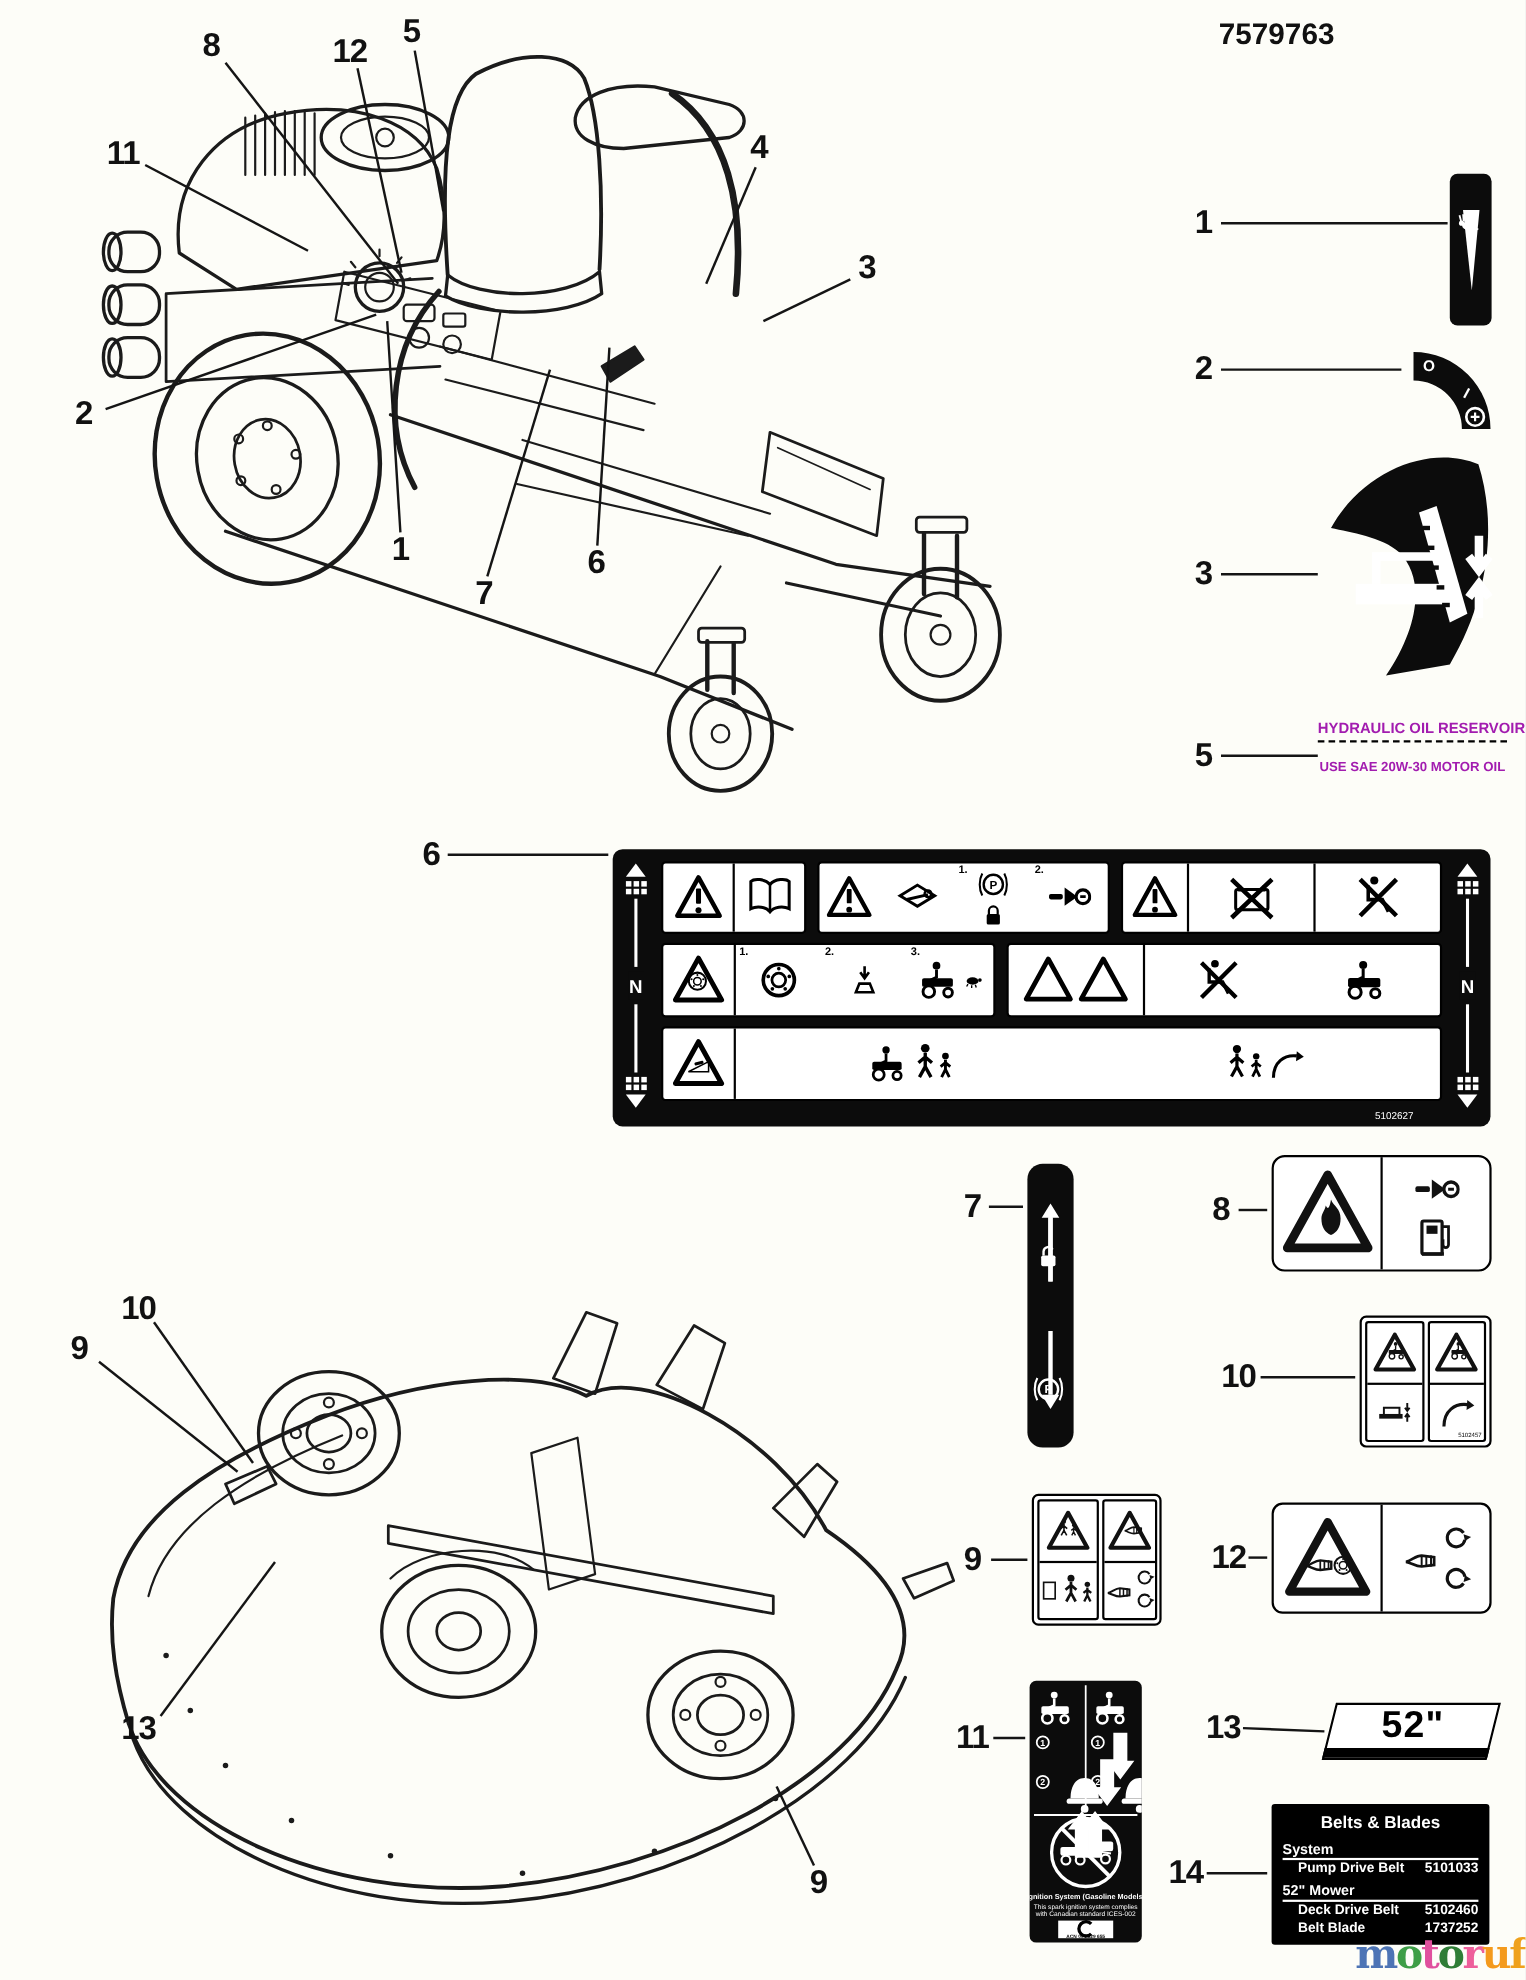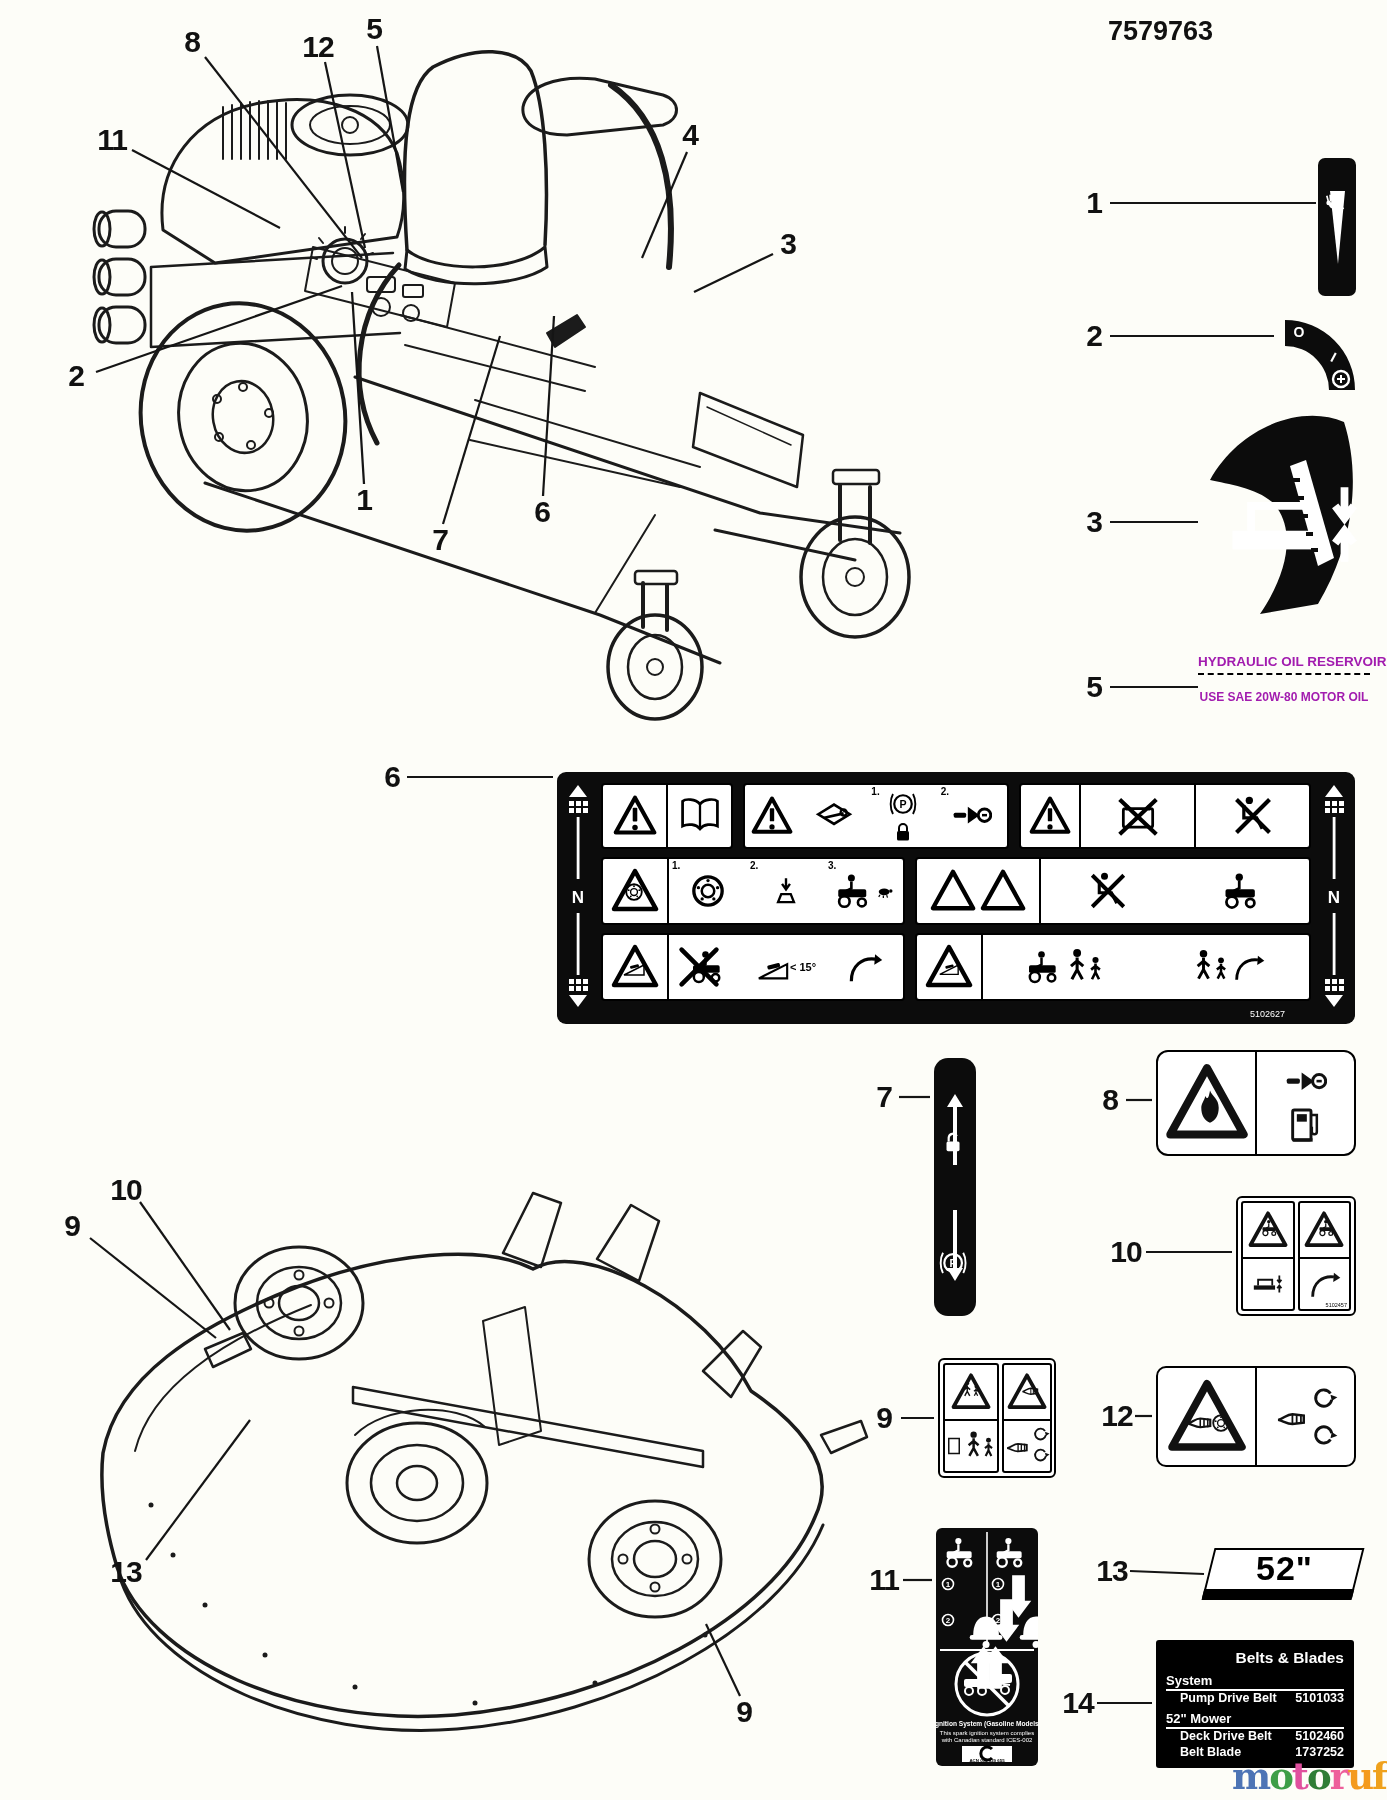--- a/index.html
+++ b/index.html
@@ -32,21 +32,21 @@
   .d6 .row{display:flex;gap:10px}
   .d6 .pn6{position:absolute;right:70px;bottom:5px;font-size:9px;color:#fff;font-weight:normal}
   .lim{font-size:11px;font-weight:bold;color:#000;white-space:nowrap}
   
   .d52{position:absolute;border:2px solid #000;background:#fff;transform:skewX(-14deg)}
   .d52 .txt{font-size:34px;font-weight:bold;text-align:center;transform:skewX(14deg);
             line-height:36px;letter-spacing:1px;color:#000}
   .d52 .bar{position:absolute;left:-2px;right:-2px;bottom:0;height:9px;background:#000}
   
   .bb{position:absolute;background:#000;color:#fff;border-radius:3px;padding:7px 10px;box-sizing:border-box}
-  .bb .ttl{text-align:right;font-size:15.5px;font-weight:bold;margin:2px 0 6px}
+  .bb .ttl{text-align:center;font-size:15.5px;font-weight:bold;margin:2px 0 6px}
   .bb .sec{font-size:13px;font-weight:bold;border-bottom:2px solid #fff;padding-bottom:1px;margin-top:6px}
   .bb .rw{display:flex;justify-content:space-between;font-size:12.5px;font-weight:bold;margin-top:0}
   .bb .rw .lbl{padding-left:14px}
   
   .duo{position:absolute;border:2px solid #000;border-radius:6px;background:#fff;padding:3px;
        display:flex;gap:3px;box-sizing:border-box}
   .duo .pan{flex:1;border:2px solid #000;border-radius:3px;display:flex;flex-direction:column;position:relative}
   .duo .tcell{flex:1.1;display:flex;align-items:center;justify-content:center;position:relative;
               border-bottom:2px solid #000}
   .duo .bcell{flex:1;display:flex;align-items:center;justify-content:center;position:relative}
@@ -425,21 +425,21 @@
       <rect x="99" y="70" width="7" height="4" fill="#0c0c0c"></rect>
         <rect x="103" y="88" width="7" height="4" fill="#0c0c0c"></rect>
       <rect x="107" y="106" width="7" height="4" fill="#0c0c0c"></rect>
         <rect x="112" y="124" width="7" height="4" fill="#0c0c0c"></rect>
       <rect x="117" y="140" width="7" height="4" fill="#0c0c0c"></rect>
     </g>
   </svg>
 
   <div class="hyd" style="left:1198px;top:654px">
     <div class="t1">HYDRAULIC OIL RESERVOIR</div>
-    <div class="t2">USE SAE 20W-80 MOTOR OIL</div>
+    <div class="t2">USE SAE 20W-30 MOTOR OIL</div>
   </div>
 
   <div class="d6" style="left:557px;top:772px;width:798px;height:252px">
     <svg class="strip" style="left:8px" width="26" height="226" viewBox="0 0 26 226" color="#fff">
       <use href="#nstrip"></use>
         <rect x="6" y="100" width="14" height="26" fill="#0c0c0c"></rect>
       <text x="13" y="120" text-anchor="middle" font-size="17" font-weight="bold" fill="#fff" font-family="Liberation Sans, sans-serif">N</text>
     </svg>
     <svg class="strip" style="right:8px" width="26" height="226" viewBox="0 0 26 226" color="#fff">
       <use href="#nstrip"></use>
@@ -554,49 +554,20 @@
               </svg>
             </div>
           <div class="cellc" style="border-left:none">
               <svg class="ic" viewBox="0 0 48 48" width="44" height="44">
                 <use href="#mower"></use>
               </svg>
             </div>
         </div>
       </div>
       <div class="row" style="height:68px">
-        <div class="panel" style="width:300px">
-          <div class="cellc" style="flex:0 0 62px">
-            <svg class="ic" viewBox="0 0 48 48" width="48" height="48">
-                <use href="#trio"></use>
-              </svg>
-            <svg class="ov ic" viewBox="0 0 48 48" width="24" height="24" style="left:19px;top:20px">
-                <use href="#slopem"></use>
-              </svg>
-          </div>
-          <div class="cellc">
-              <svg class="ic" viewBox="0 0 48 48" width="40" height="40">
-                <use href="#mower"></use>
-              </svg>
-            <svg class="ov ic" viewBox="0 0 48 48" width="44" height="44" style="left:8px;top:10px">
-                <use href="#xx"></use>
-              </svg>
-            </div>
-          <div class="cellc" style="border-left:none">
-            <svg class="ic" viewBox="0 0 48 48" width="34" height="34">
-                <use href="#slopem"></use>
-              </svg>
-            <span class="lim">&lt; 15°</span>
-          </div>
-          <div class="cellc" style="border-left:none">
-              <svg class="ic" viewBox="0 0 48 48" width="38" height="38">
-                <use href="#turn"></use>
-              </svg>
-            </div>
-        </div>
         <div class="panel" style="flex:1">
           <div class="cellc" style="flex:0 0 62px">
             <svg class="ic" viewBox="0 0 48 48" width="48" height="48">
                 <use href="#trio"></use>
               </svg>
             <svg class="ov ic" viewBox="0 0 48 48" width="22" height="22" style="left:21px;top:21px">
                 <use href="#slopem"></use>
               </svg>
           </div>
           <div class="cellc">

